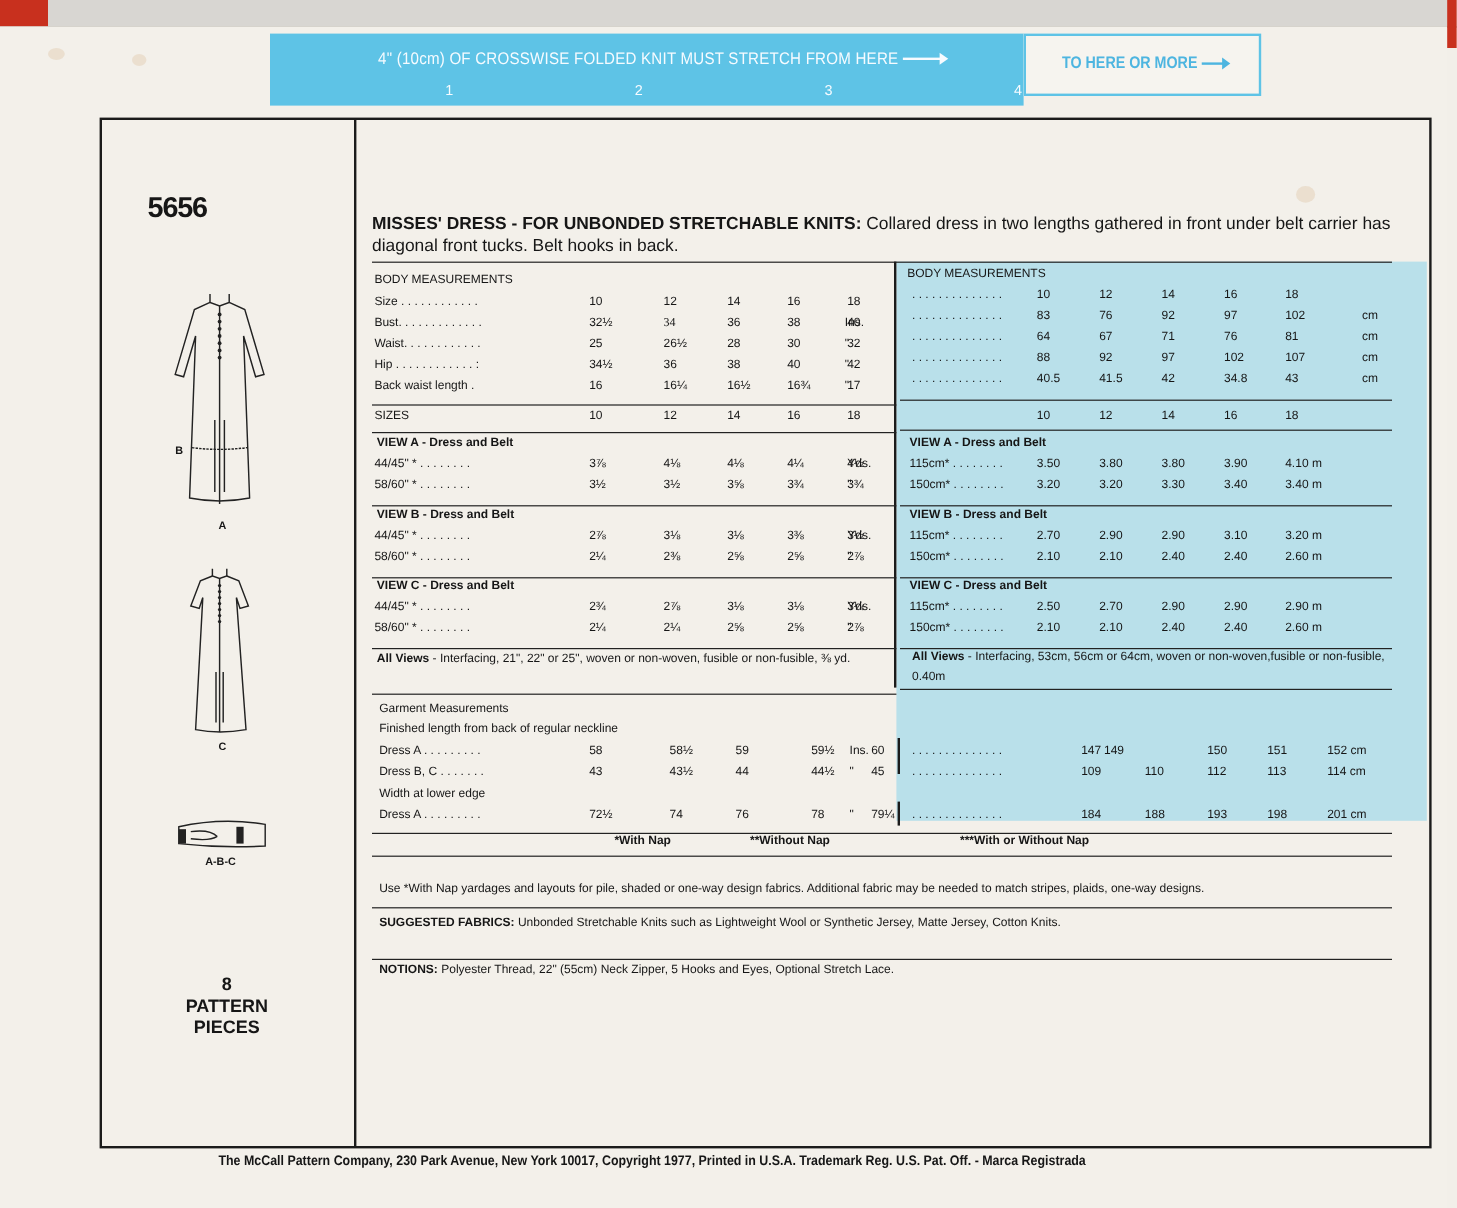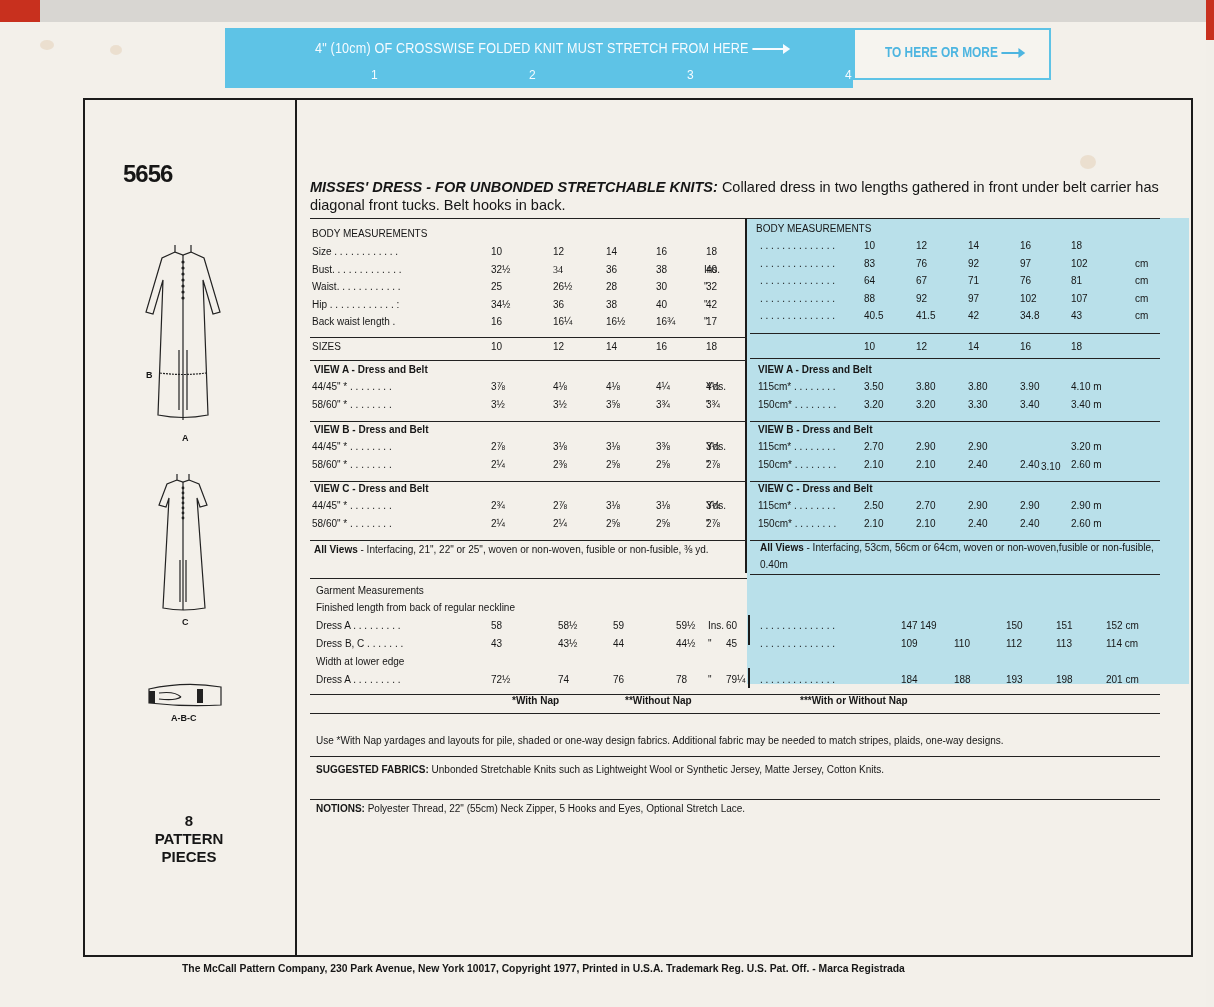--- a/index.html
+++ b/index.html
@@ -17,21 +17,21 @@
   .tohere .txt{position:absolute;left:30px;top:14px;font-size:14px;font-weight:bold;transform:scaleX(0.85);transform-origin:left;white-space:nowrap;}
   .tohere .arrow{display:inline-block;width:22px;height:2px;background:#4db5e0;vertical-align:middle;margin-left:4px;position:relative;}
   .tohere .arrow:after{content:"";position:absolute;right:-6px;top:-4px;border-left:8px solid #4db5e0;border-top:5px solid transparent;border-bottom:5px solid transparent;}
   .frame{position:absolute;left:83px;top:98px;width:1106px;height:855px;border:2px solid #1b1b1b;}
   .leftcol{position:absolute;left:83px;top:100px;width:212px;height:855px;border-right:2px solid #1b1b1b;}
   .patno{position:absolute;left:40px;top:60px;font-size:24px;font-weight:bold;letter-spacing:-1px;}
   .pieces{position:absolute;left:0;width:212px;top:712px;text-align:center;font-weight:bold;font-size:15px;line-height:18px;}
   .lbl{position:absolute;font-size:9px;font-weight:bold;}
   .main{position:absolute;left:310px;top:178px;width:870px;}
   .desc{font-size:14.5px;line-height:18px;}
-  .desc b{font-weight:bold;font-style:italic;}
+  .desc b{font-weight:bold;}
   .cblue{position:absolute;left:747px;top:218px;width:442px;height:466px;background:#b9e0ea;}
   .row{position:absolute;font-size:10px;white-space:nowrap;}
   .c{position:absolute;}
   .hr{position:absolute;height:1px;background:#222;}
   .vr{position:absolute;width:2px;background:#1b1b1b;}
   .foot{position:absolute;left:182px;top:962px;font-size:11.5px;font-weight:bold;white-space:nowrap;transform:scaleX(0.9);transform-origin:left;}
   .stain{position:absolute;border-radius:50%;background:rgba(200,150,90,0.18);}
 </style>
 </head>
 <body>
@@ -288,21 +288,21 @@
       <span class="c" style="left: 606px;">2⅝</span>
       <span class="c" style="left: 656px;">2⅝</span>
       <span class="c" style="left: 706px;">2⅞</span>
       <span class="c" style="left: 706px;">"</span>
     </div>
     <div class="row" style="top: 441px; left: 0px;">
       <span class="c" style="left: 758px;">115cm* . . . . . . . .</span>
       <span class="c" style="left: 864px;">2.70</span>
       <span class="c" style="left: 916px;">2.90</span>
       <span class="c" style="left: 968px;">2.90</span>
-      <span class="c" style="left: 1041px; margin-top: 20px;">3.10</span>
+      <span class="c" style="left: 1020px;">3.10</span>
       <span class="c" style="left: 1071px;">3.20 m</span>
     </div>
     <div class="row" style="top: 458.5px; left: 0px;">
       <span class="c" style="left: 758px;">150cm* . . . . . . . .</span>
       <span class="c" style="left: 864px;">2.10</span>
       <span class="c" style="left: 916px;">2.10</span>
       <span class="c" style="left: 968px;">2.40</span>
       <span class="c" style="left: 1020px;">2.40</span>
       <span class="c" style="left: 1071px;">2.60 m</span>
     </div>

